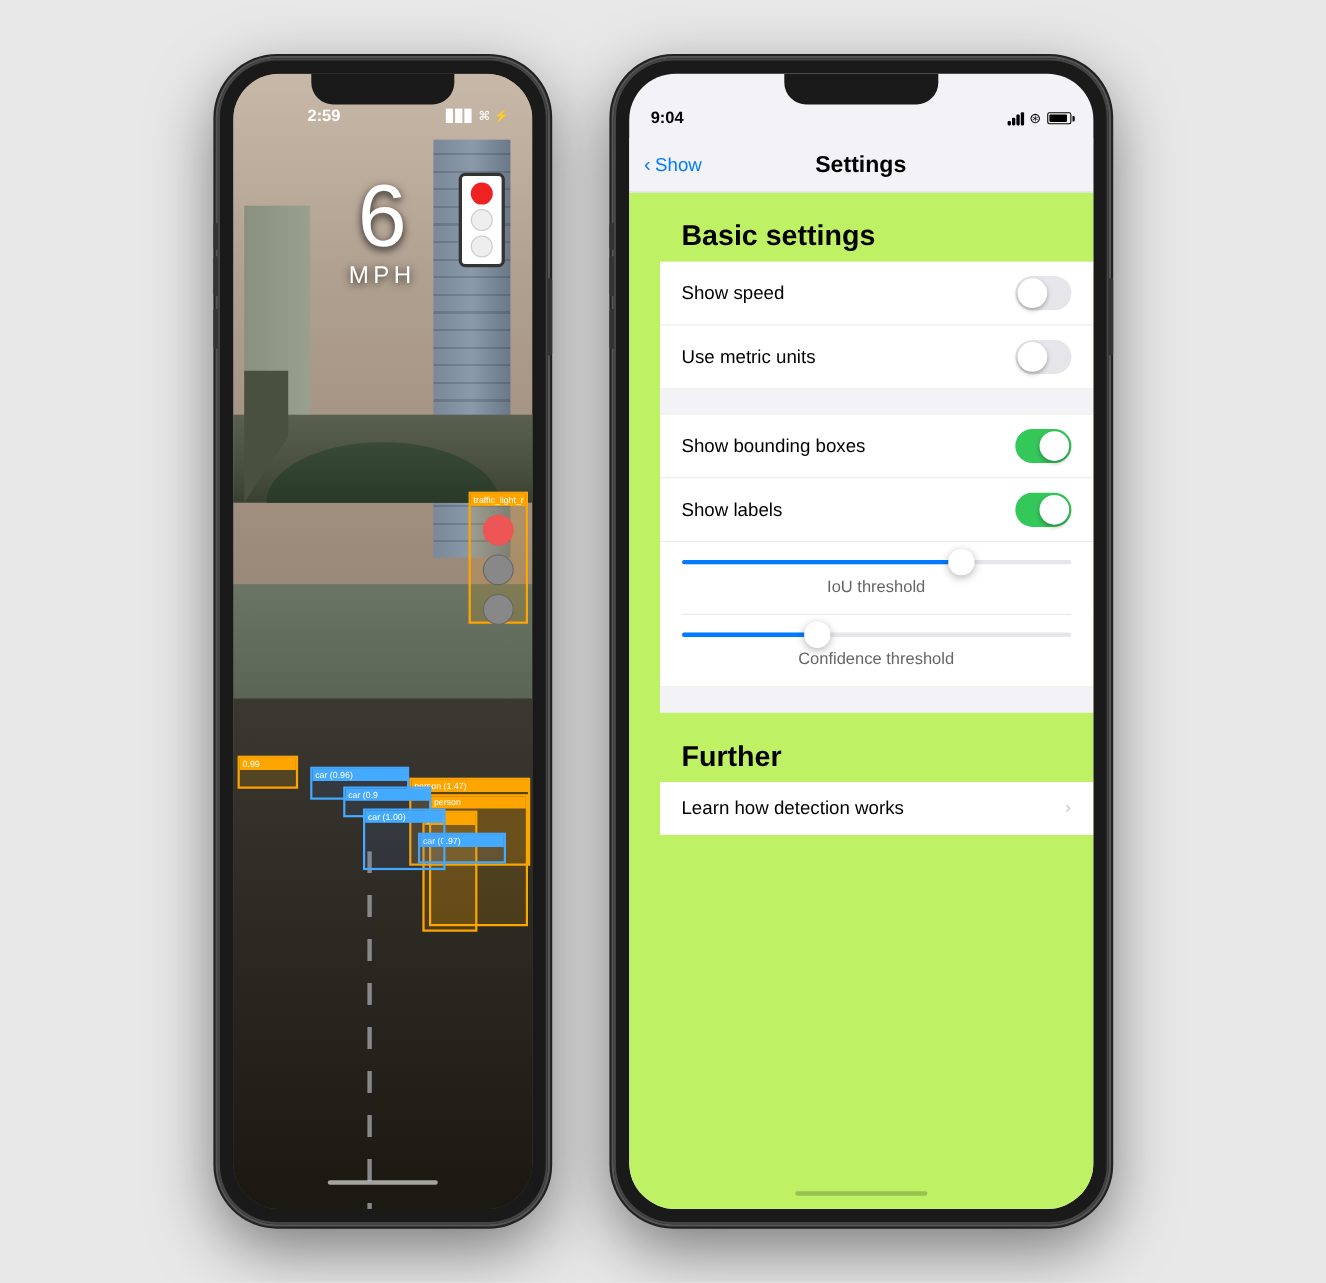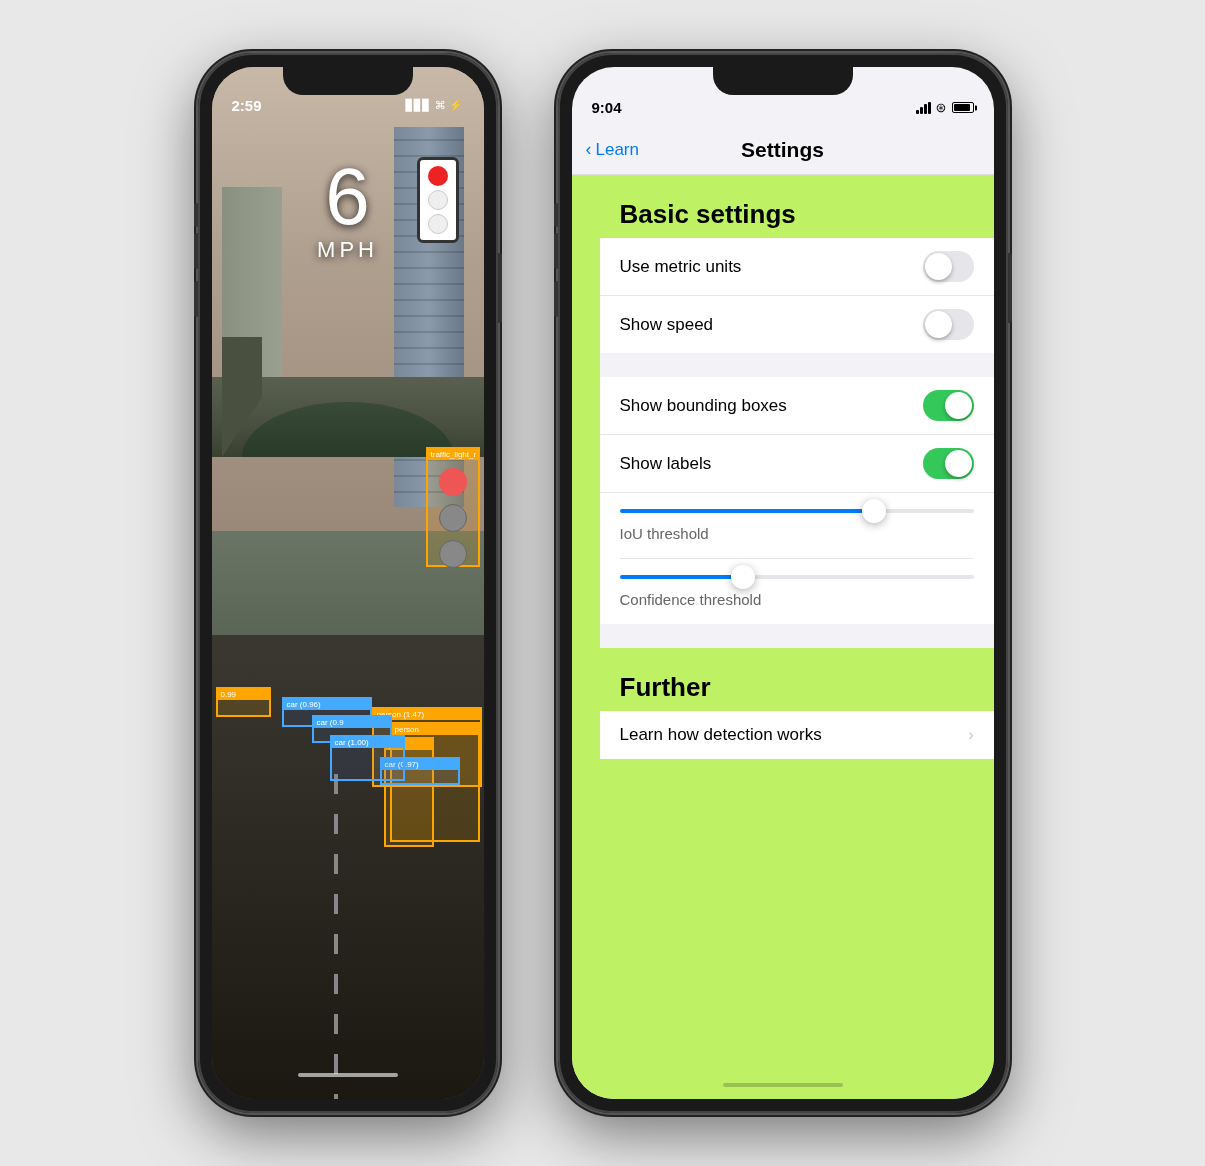--- a/index.html
+++ b/index.html
@@ -267,20 +267,21 @@
       right: 20px;
       z-index: 20;
       display: flex;
       justify-content: space-between;
       align-items: center;
       color: white;
     }
     .left-time {
       font-size: 15px;
       font-weight: 600;
+      margin-left: 48px;
     }
     .left-icons {
       display: flex;
       gap: 4px;
       align-items: center;
     }
 
     
     .home-indicator {
       position: absolute;
@@ -515,21 +516,21 @@
       top: 50%;
       transform: translate(-50%, -50%);
       width: 24px;
       height: 24px;
       border-radius: 50%;
       background: white;
       box-shadow: 0 2px 8px rgba(0,0,0,0.3);
       cursor: pointer;
     }
     .slider-label {
-      text-align: left;
+      text-align: center;
       font-size: 15px;
       color: #666;
       padding: 8px 20px 16px 20px;
       background: white;
     }
 
     .separator {
       height: 1px;
       background: #e5e5ea;
       margin: 0 20px;
@@ -610,21 +611,21 @@
 
       <div class="bbox-blue" style="top:630px;left:70px;width:90px;height:30px;">
         <div class="bbox-label">car (0.96)</div>
       </div>
       <div class="bbox-blue" style="top:648px;left:100px;width:80px;height:28px;">
         <div class="bbox-label">car (0.9</div>
       </div>
       <div class="bbox-blue" style="top:648px;left:168px;width:80px;height:28px;margin-top:42px;">
         <div class="bbox-label">car (0.97)</div>
       </div>
-      <div class="bbox-blue" style="top:668px;left:118px;width:75px;height:46px;">
+      <div class="bbox-blue" style="top:668px;left:118px;width:75px;height:56px;">
         <div class="bbox-label">car (1.00)</div>
       </div>
 
       <div class="speed-display">
         <div class="speed-number">6</div>
         <div class="speed-unit">MPH</div>
       </div>
 
       <div class="traffic-light-icon">
         <div class="tl-dot tl-red"></div>
@@ -667,38 +668,38 @@
         <span style="font-size:13px;color:#000;">⊛</span>
         <div class="battery-icon">
           <div class="battery-fill"></div>
         </div>
       </div>
     </div>
 
     <div class="nav-bar">
       <div class="nav-back">
         <span class="nav-chevron">‹</span>
-        <span>Learn</span>
+        <span>Show</span>
       </div>
       <div class="nav-title">Settings</div>
     </div>
 
     <div class="settings-content">
 
       <div class="section-header">Basic settings</div>
 
       <div class="settings-group">
         <div class="setting-row">
-          <span class="setting-label">Use metric units</span>
+          <span class="setting-label">Show speed</span>
           <div class="toggle off">
             <div class="toggle-knob"></div>
           </div>
         </div>
         <div class="setting-row">
-          <span class="setting-label">Show speed</span>
+          <span class="setting-label">Use metric units</span>
           <div class="toggle off">
             <div class="toggle-knob"></div>
           </div>
         </div>
       </div>
 
       <div class="section-gap"></div>
 
 
       <div class="settings-group">

